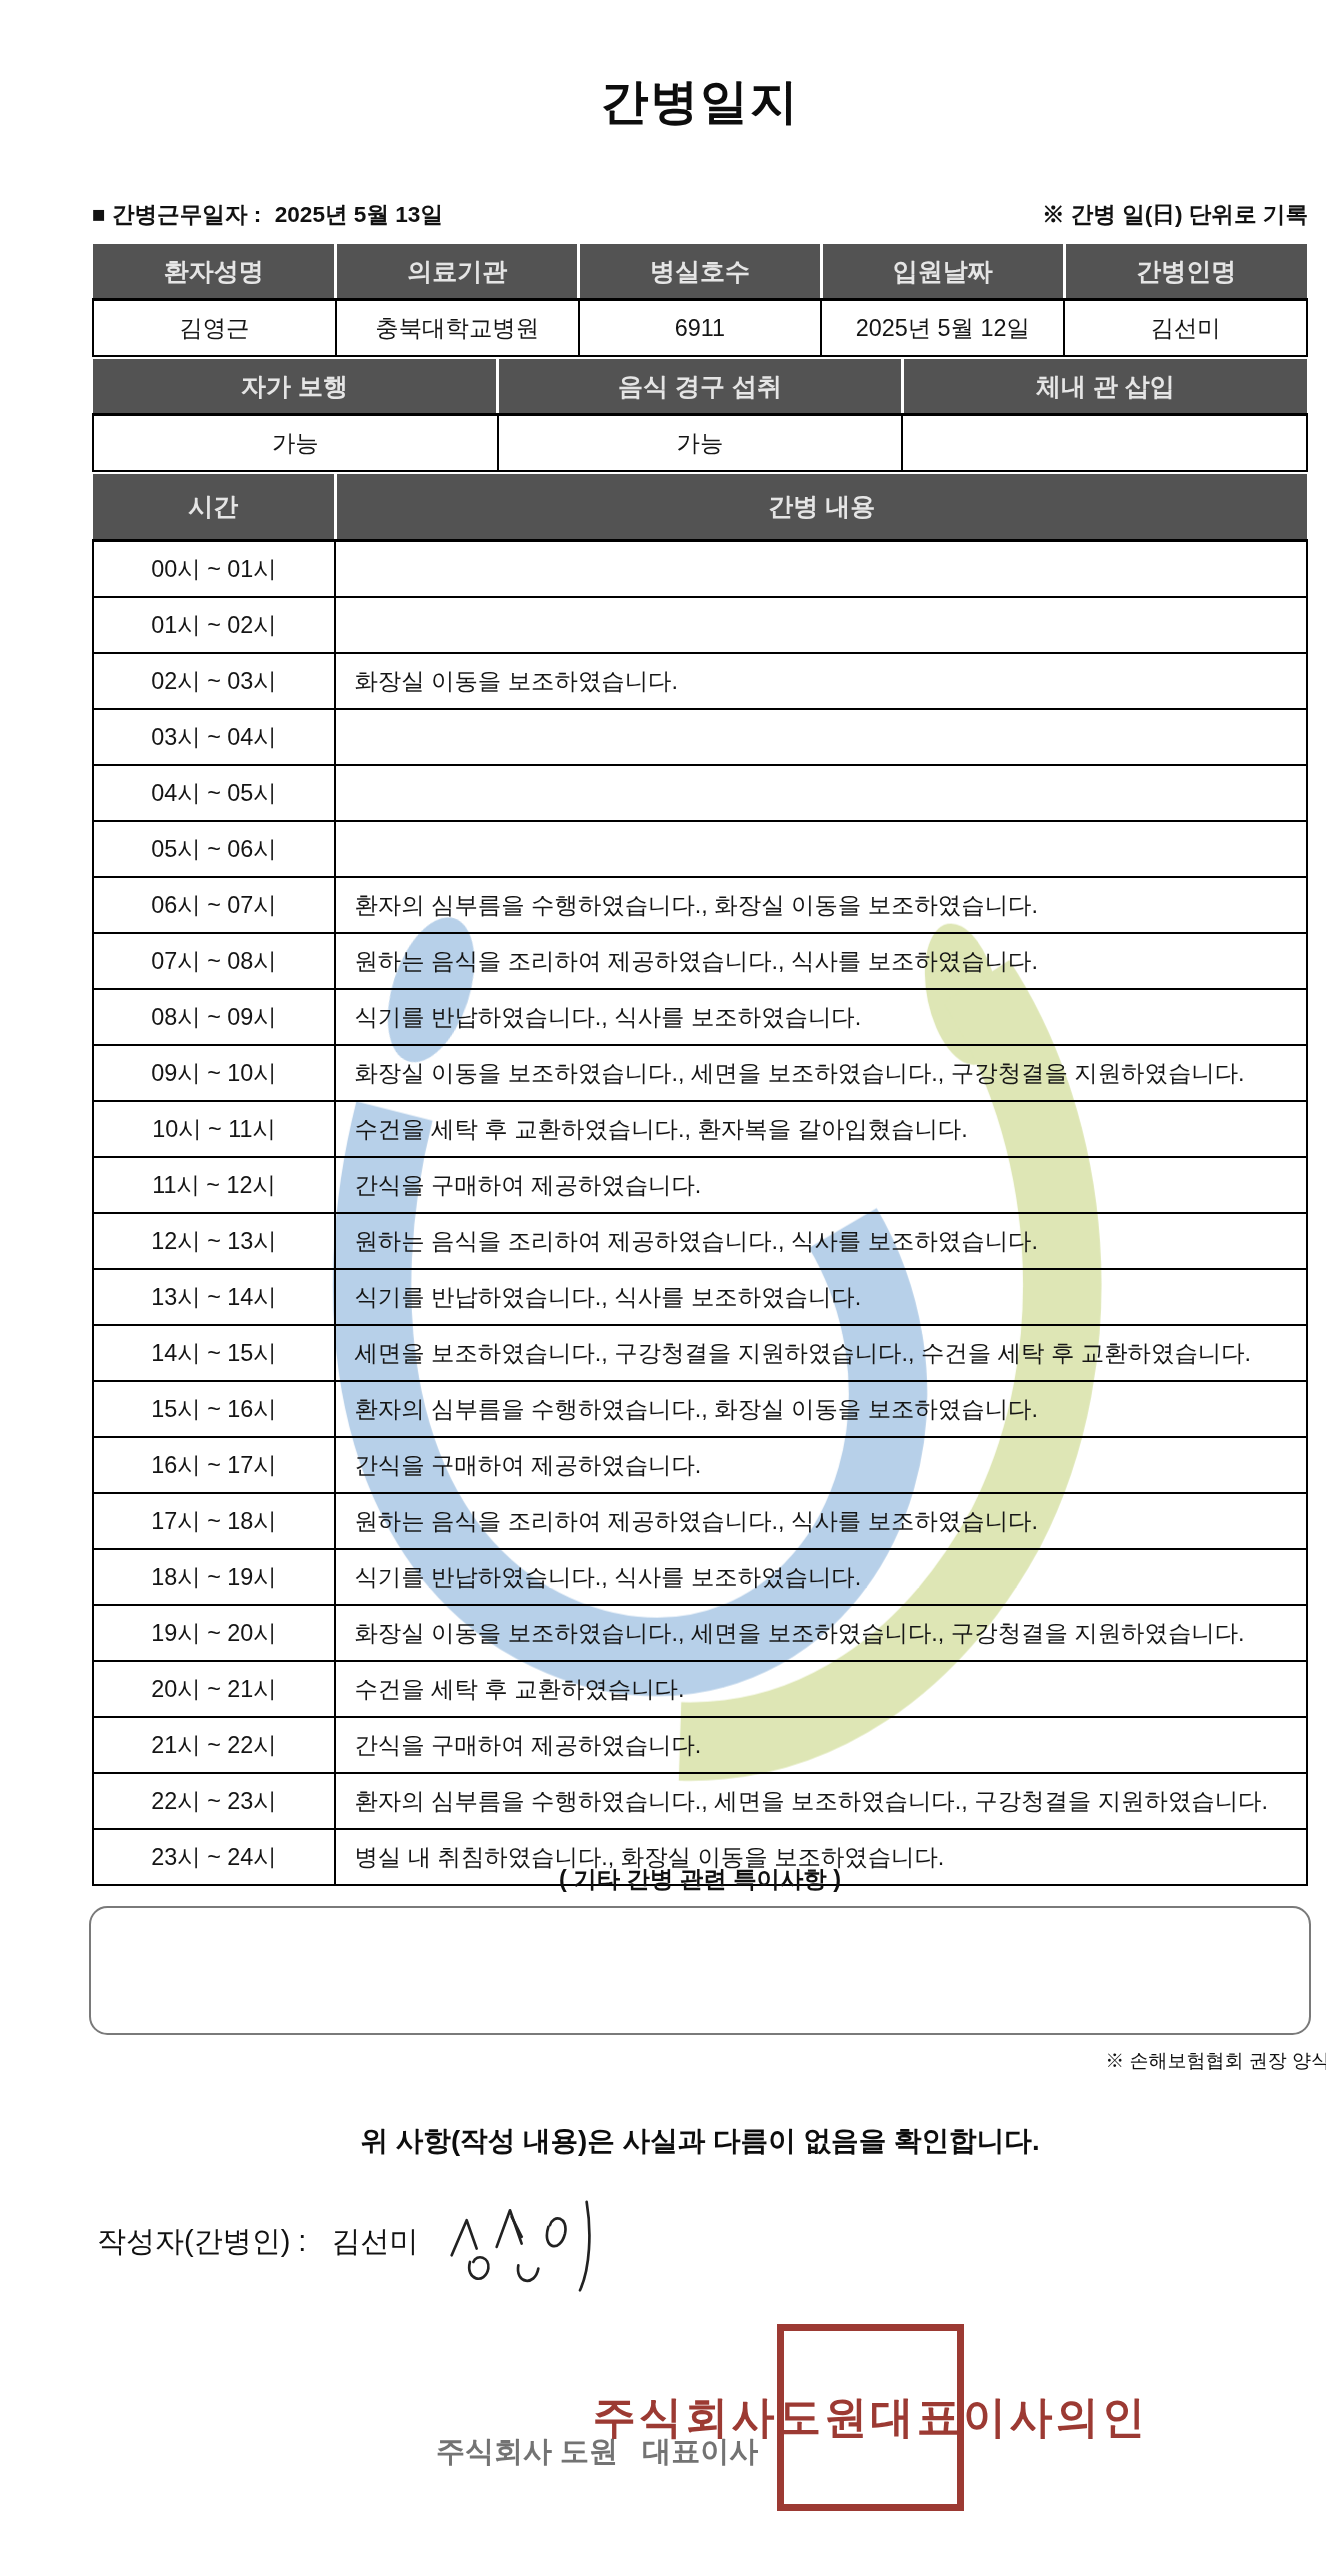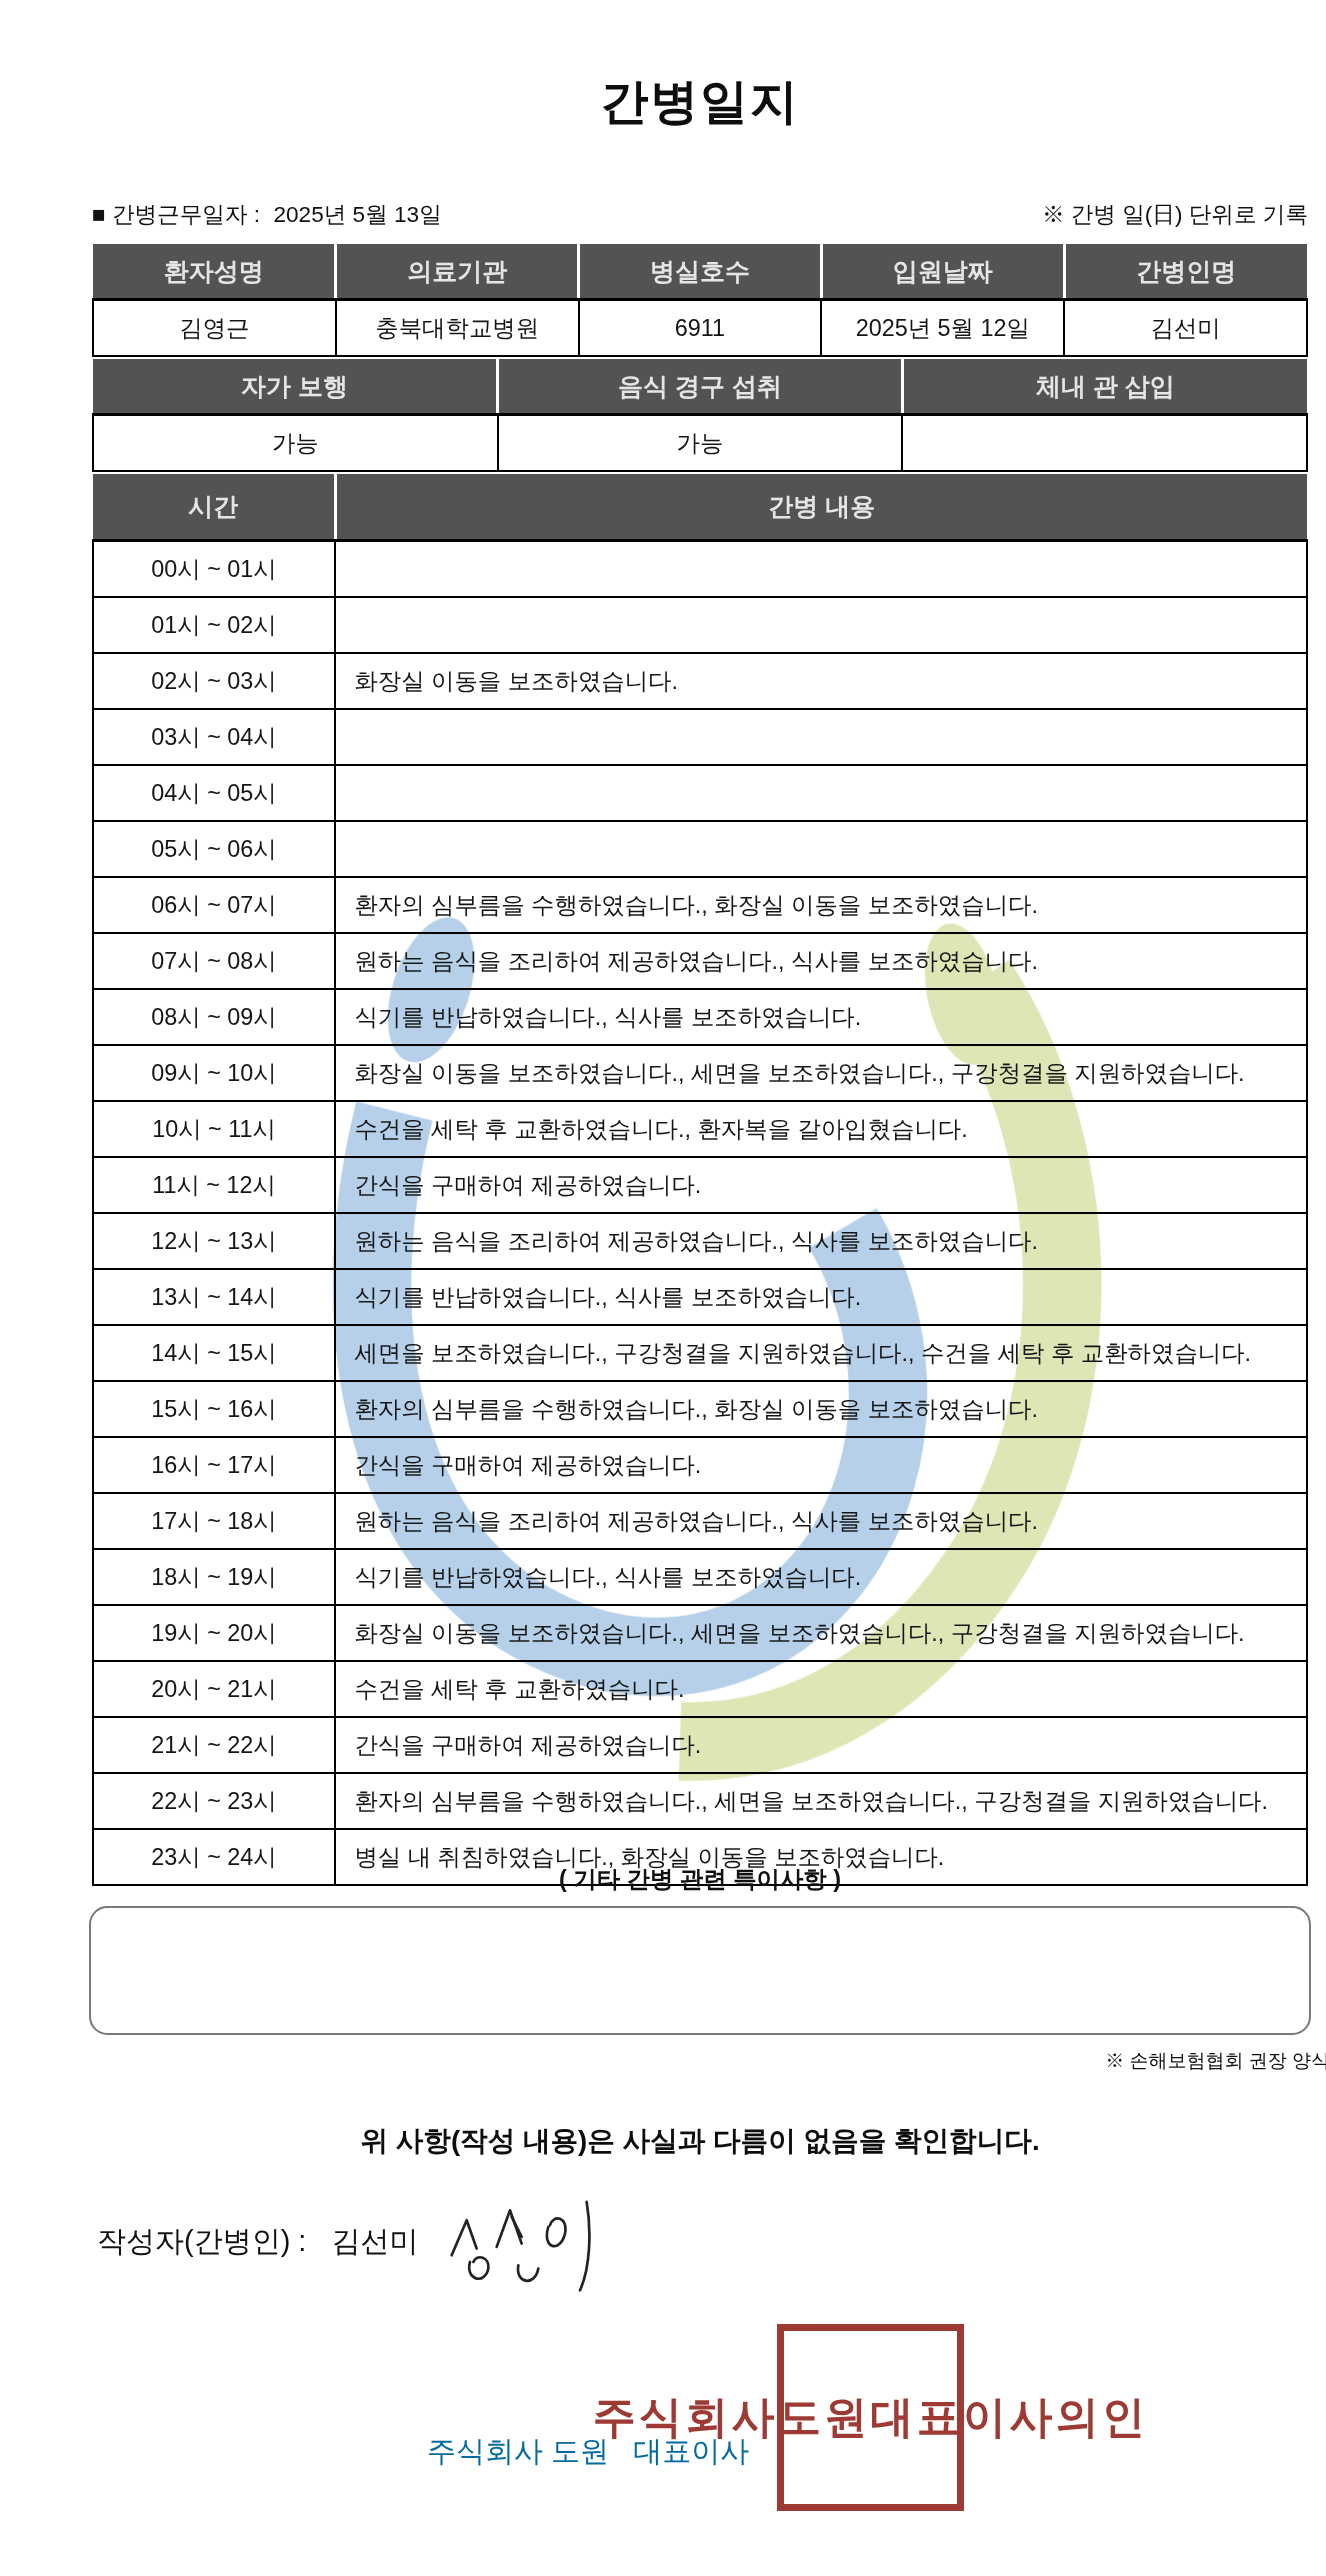--- a/index.html
+++ b/index.html
@@ -16,21 +16,21 @@
   .wm{position:absolute;left:0;top:0;z-index:0;pointer-events:none;}
   .layer{position:absolute;left:0;top:0;width:100%;height:100%;z-index:1;}
 
   .doc-title{
     position:absolute;top:70px;left:0;width:100%;
     text-align:center;font-size:48px;font-weight:800;letter-spacing:1.7px;color:#0d0d0d;
   }
   .info-line{
     position:absolute;top:199px;left:55px;width:1216px;
     display:flex;justify-content:space-between;align-items:center;
-    font-size:22.6px;font-weight:400;
+    font-size:22.6px;font-weight:700;
   }
   .info-left{display:flex;gap:13.4px;align-items:center;}
   .form-table{
     position:absolute;left:55px;width:1216px;
     border-collapse:collapse;table-layout:fixed;
   }
   .t1{top:244px;}
   .t2{top:359px;}
   .t3{top:474px;}
   .form-table th{
@@ -70,22 +70,22 @@
   .writer-line{
     position:absolute;top:2222px;left:60px;
     display:flex;gap:25px;align-items:flex-end;font-size:29px;
   }
   .date-line{
     position:absolute;top:2305px;left:60px;
     display:flex;gap:25px;align-items:baseline;font-size:29px;
   }
   .signature{position:absolute;left:403px;top:2195px;}
   .company-line{
-    position:absolute;top:2432px;left:390px;
-    font-size:29px;font-weight:400;white-space:pre;color:#0369a1;
+    position:absolute;top:2432px;left:399px;
+    font-size:29px;font-weight:700;white-space:pre;color:#737373;
   }
   .stamp{
     position:absolute;left:740px;top:2324px;width:187px;height:187px;
     box-sizing:border-box;border:7.5px solid var(--stamp-red,#9c3a33);
     display:flex;flex-direction:row;justify-content:center;align-items:center;
     background:transparent;
   }
   .stamp-line{
     font-size:43px;line-height:53px;font-weight:800;
     color:var(--stamp-red,#9c3a33);letter-spacing:3.3px;white-space:pre;

